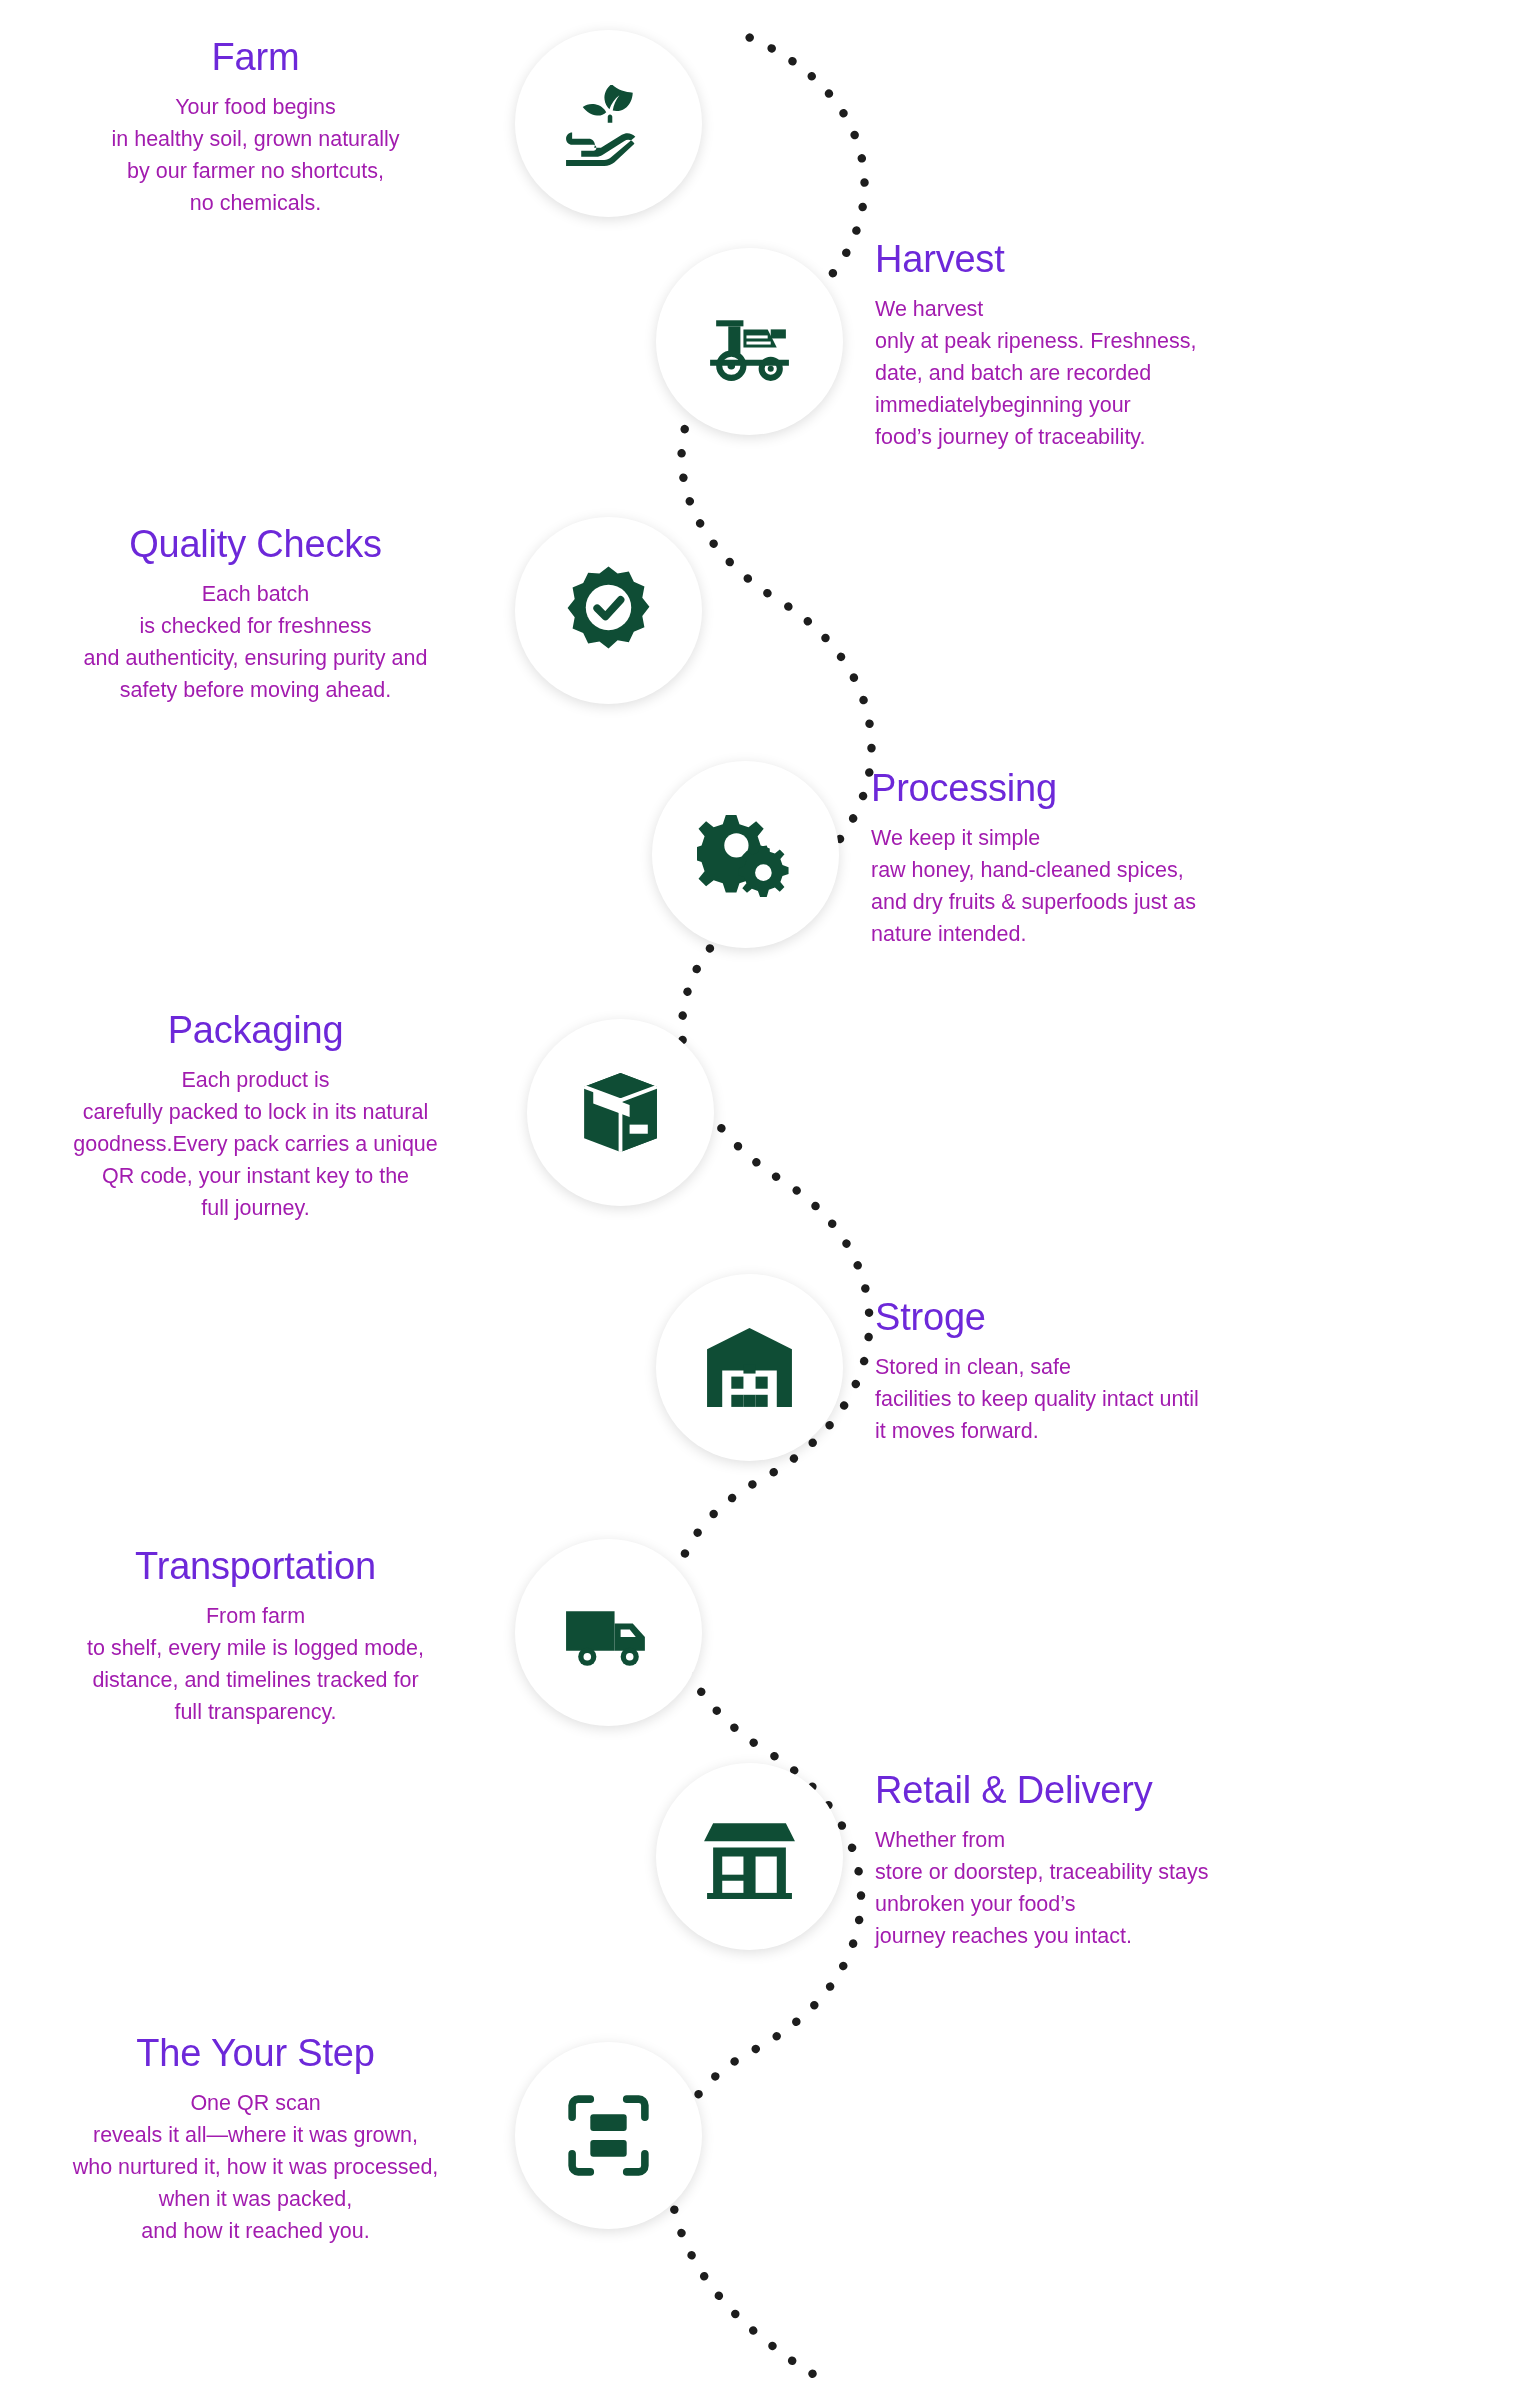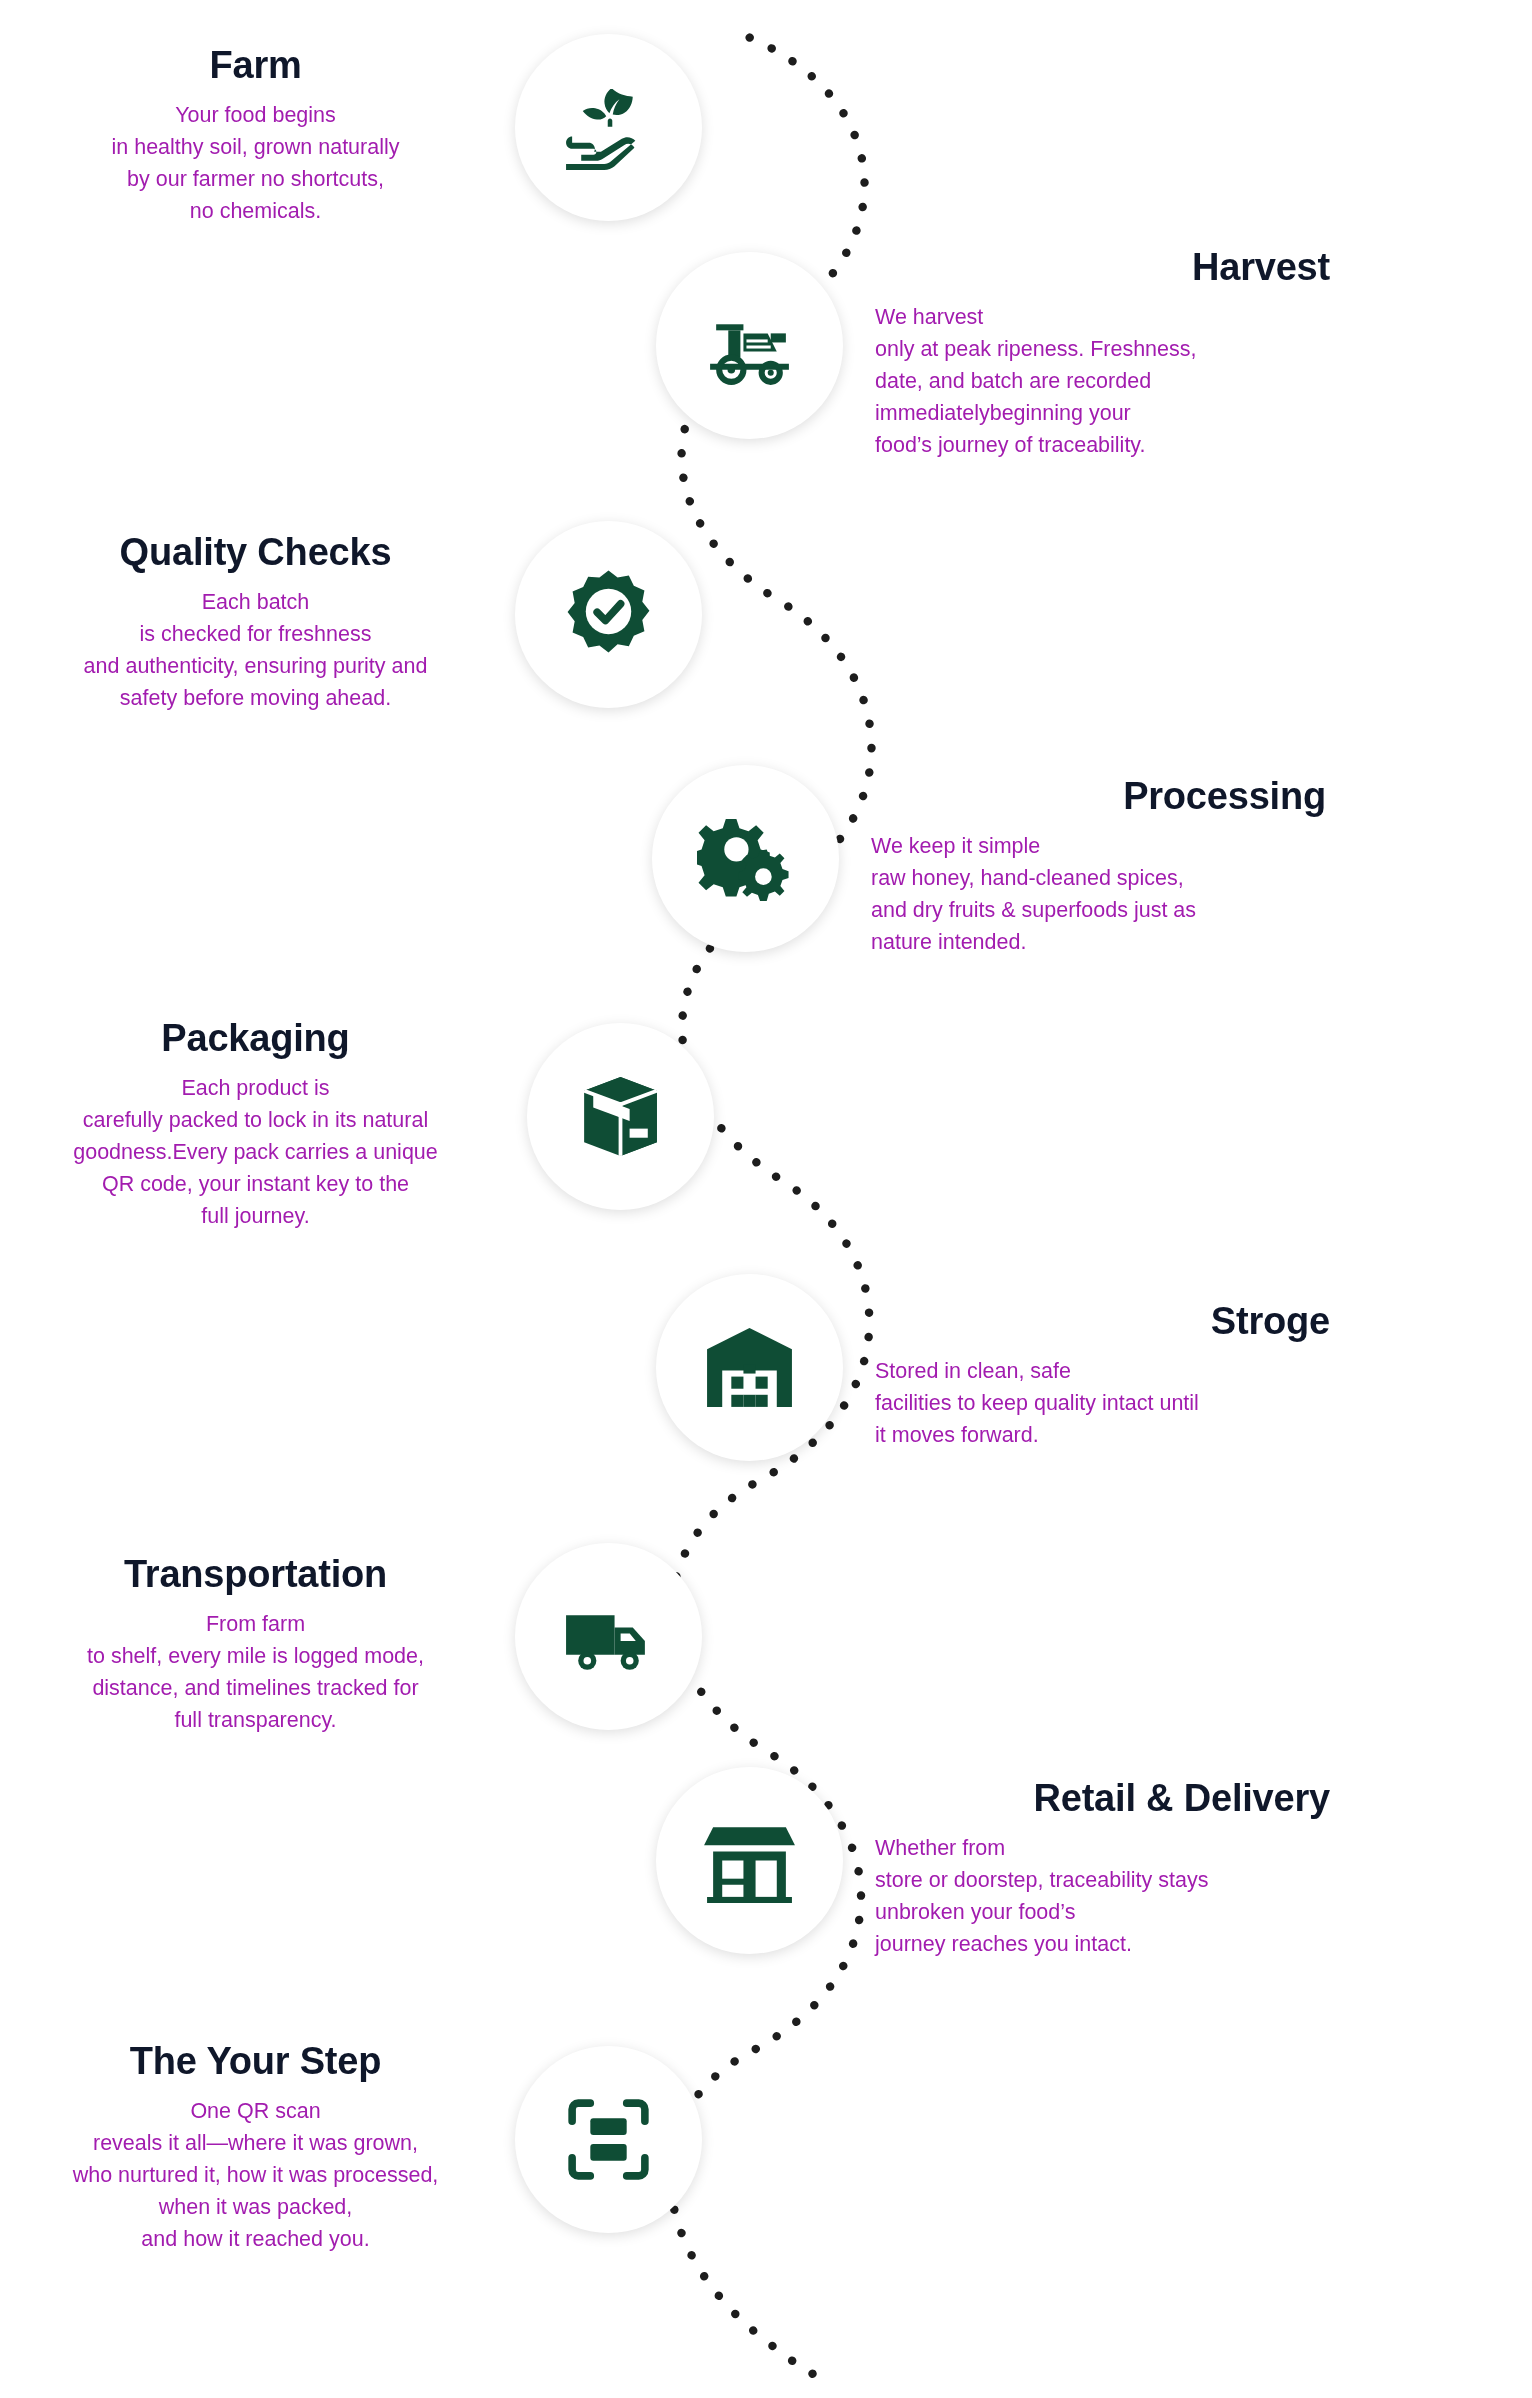--- a/index.html
+++ b/index.html
@@ -48,37 +48,37 @@
     display: block;
   }
 
   .text-block {
     width: 487px;
   }
   .text-left  { text-align: right; padding-right: 32px; }
   .text-right { text-align: left;  padding-left: 32px; }
 
   .step-title {
-    font-weight: bold;
+    font-weight: normal;
     font-size: 38px;
     line-height: 1.14;
-    color: #0f172a;
-    margin: 16px 0 13px 0;
+    color: #6d28d9;
+    margin: 8px 0 13px 0;
     letter-spacing: -0.2px;
   }
   .step-desc {
     font-size: 21.5px;
     line-height: 1.48;
     color: #a21caf;
     margin: 0;
   }
   .text-left .step-desc  { text-align: center; }
   .text-right .step-desc { text-align: left; }
   .text-left .step-title  { text-align: center; }
-  .text-right .step-title { text-align: right; }
+  .text-right .step-title { text-align: left; }
 
   
   #step-farm          { left: 28px;  top: 28px; }
   #step-harvest       { left: 656px; top: 230px; }
   #step-quality       { left: 28px;  top: 515px; }
   #step-processing    { left: 652px; top: 759px; }
   #step-packaging     { left: 28px;  top: 1001px; gap: 12px; }
   #step-storage       { left: 656px; top: 1274px; }
   #step-transport     { left: 28px;  top: 1537px; }
   #step-retail        { left: 656px; top: 1761px; }

